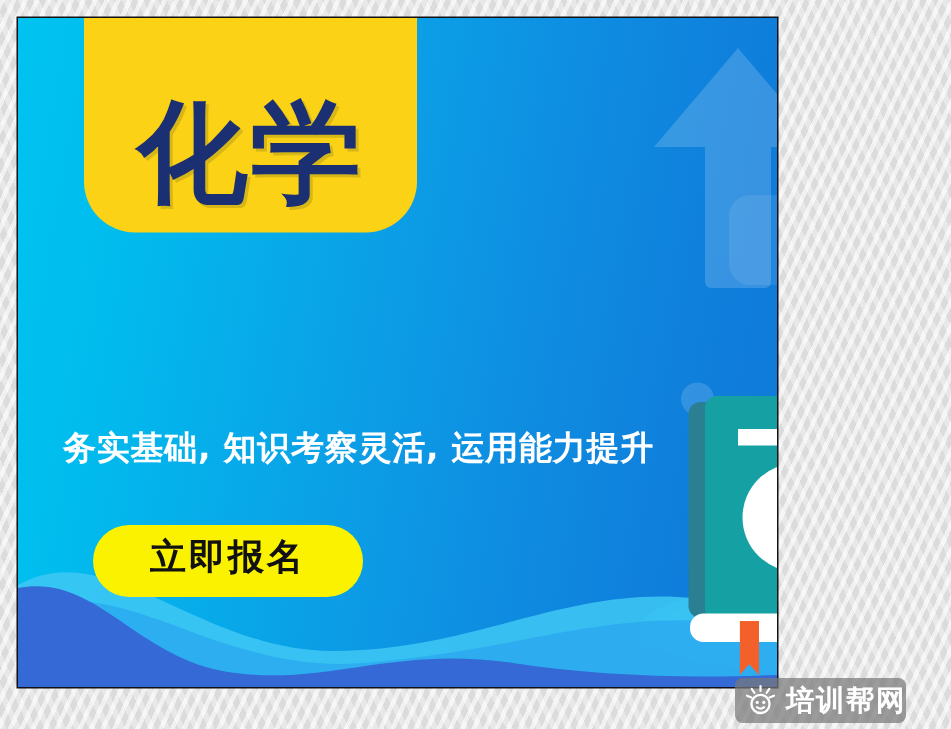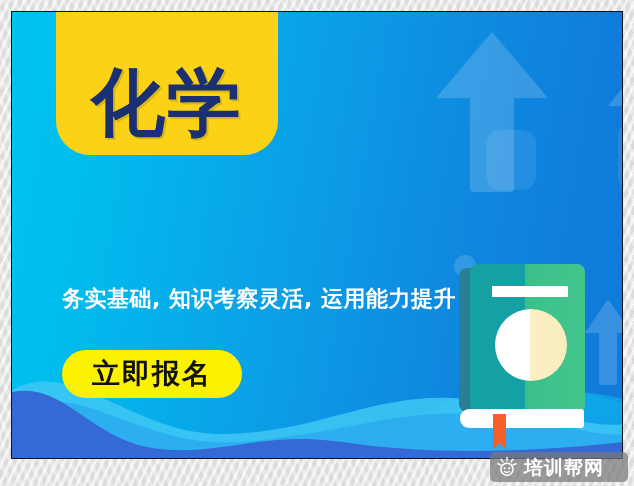--- a/index.html
+++ b/index.html
@@ -23,21 +23,21 @@
       repeating-linear-gradient(115deg, rgba(255,255,255,0.55) 0 3px, rgba(0,0,0,0.02) 3px 7px),
       repeating-linear-gradient(65deg, rgba(255,255,255,0.35) 0 4px, rgba(0,0,0,0.015) 4px 9px),
       #e3e3e3;
   }
 
   
   #banner-frame {
     position: absolute;
     left: 11px;
     top: 11px;
-    width: 612px;
+    width: 508px;
     height: 448px;
     border: 1px solid #111114;
     box-sizing: border-box;
     overflow: hidden;
   }
   #banner {
     position: absolute;
     inset: 0;
     overflow: hidden;
     background: linear-gradient(100deg,
@@ -185,21 +185,21 @@
     color: #ffffff;
     line-height: 1.05;
     letter-spacing: 1px;
     white-space: nowrap;
     text-shadow: 0 2px 4px rgba(0,60,120,0.18);
   }
 
   
   #subtitle {
     position: absolute;
-    left: 32px;
+    left: 12px;
     top: 272px;
     width: 430px;
     text-align: center;
     font-family: "DejaVu Sans", "Liberation Sans", sans-serif;
     font-size: 22px;
     font-weight: bold;
     color: #ffffff;
     letter-spacing: 0.5px;
     white-space: nowrap;
   }
@@ -212,22 +212,22 @@
     width: 180px;
     height: 48px;
     background: #fbf200;
     border-radius: 26px;
     display: flex;
     align-items: center;
     justify-content: center;
     cursor: pointer;
   }
   #cta-button-label {
-    font-family: Liberation Sans, sans-serif;
-    font-size: 28px;
+    font-family: Liberation Mono, monospace;
+    font-size: 24px;
     font-weight: bold;
     color: #111111;
     letter-spacing: 2px;
     line-height: 1;
   }
 
   
   #book {
     position: absolute;
     left: 447px;
@@ -276,21 +276,21 @@
     background: #f4602a;
     clip-path: polygon(0 0, 100% 0, 100% 100%, 50% 80%, 0 100%);
   }
 
   
   #watermark {
     position: absolute;
     left: 490px;
     top: 452px;
     height: 30px;
-    padding: 0 24px 0 6px;
+    padding: 0 0 0 6px;
     background: rgba(120,120,120,0.72);
     border-radius: 5px;
     display: flex;
     align-items: center;
     gap: 6px;
   }
   #watermark-icon { width: 22px; height: 22px; display:block; }
   #watermark-text {
     font-family: "DejaVu Sans", "Liberation Sans", sans-serif;
     font-size: 19px;

